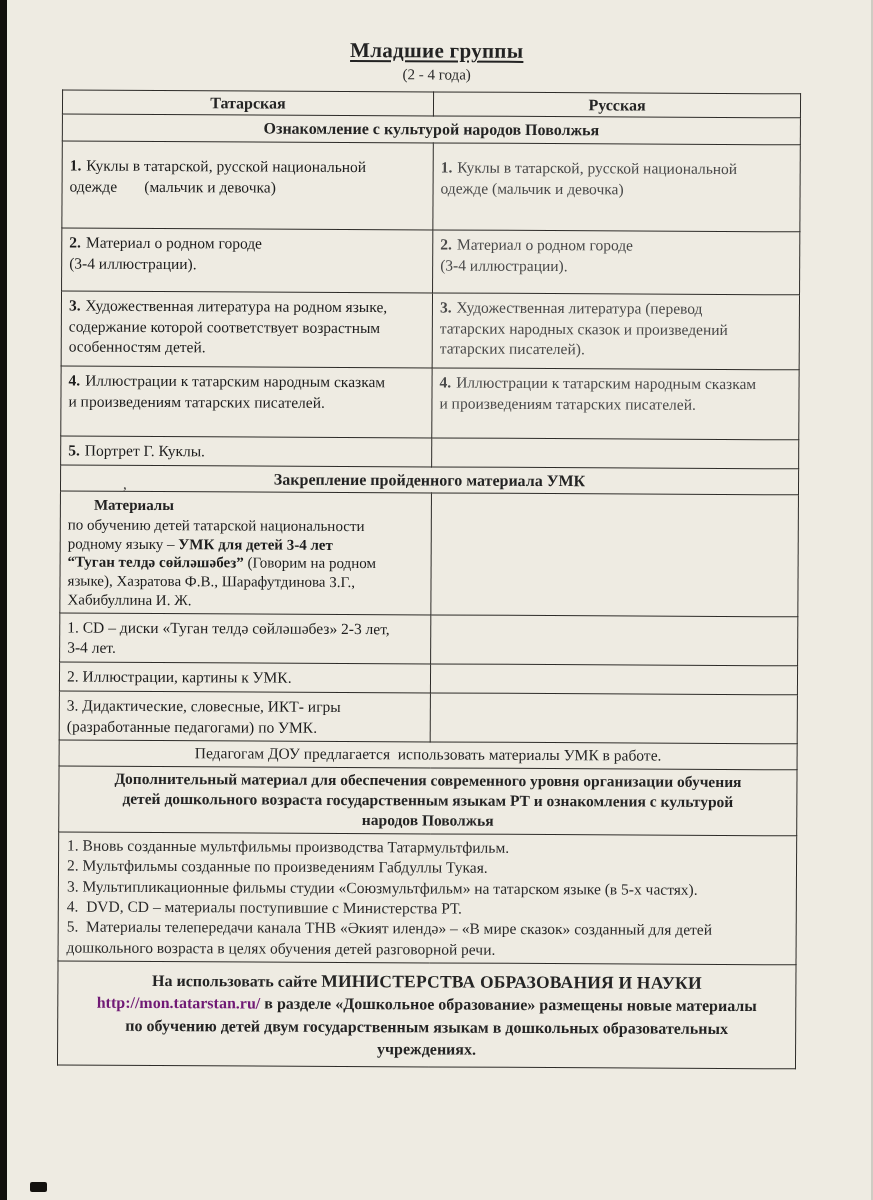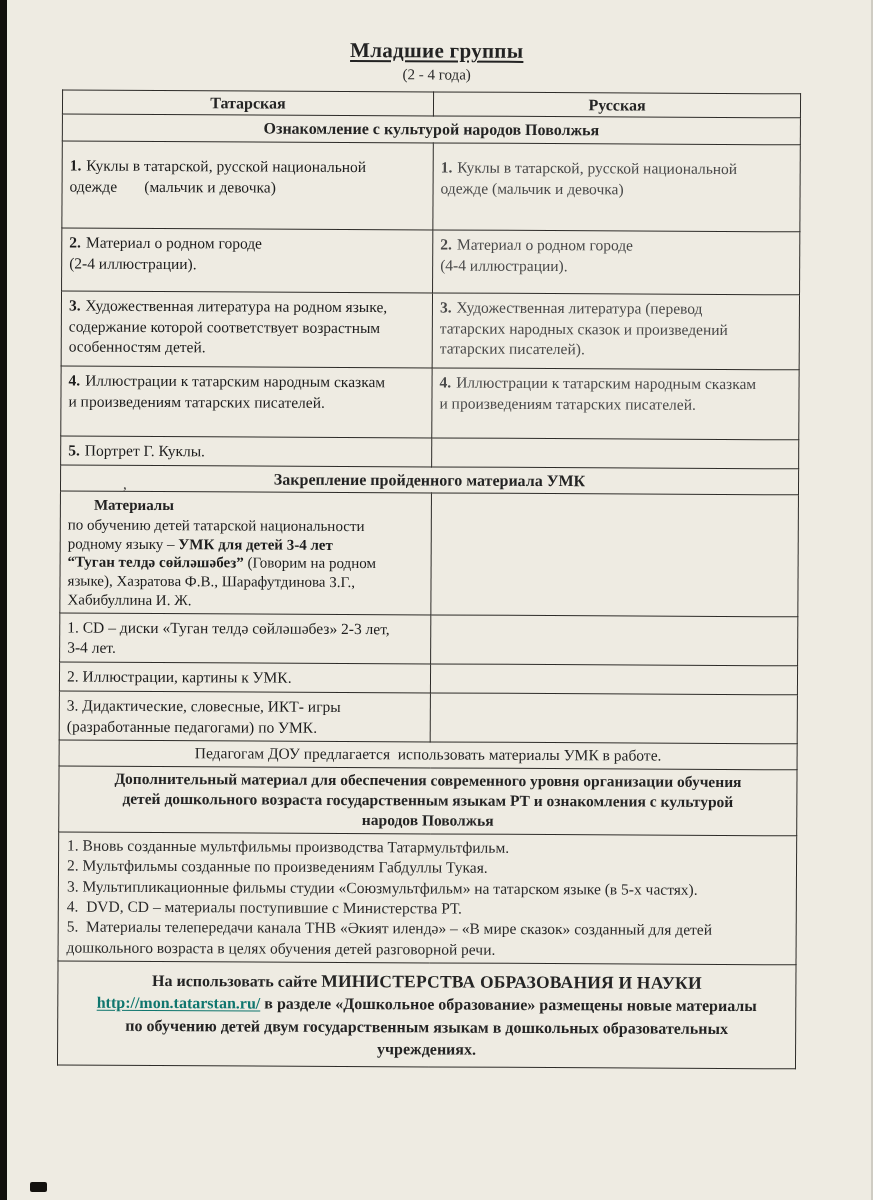--- a/index.html
+++ b/index.html
@@ -92,21 +92,21 @@
   .materials-title{ font-weight:bold; margin-left:26px; margin-bottom:1px; color:#222; }
   .note-cell{ text-align:center; padding:2px 4px; color:#262626; }
   .add-title{ text-align:center; font-weight:bold; white-space:pre-wrap; padding:2px 6px; color:#242424; line-height:1.3; }
   .list-cell{ padding:3px 8px; }
   .list-item{ white-space:pre-wrap; line-height:1.32; color:#2a2a2a; }
   .final-cell{
     text-align:center; font-weight:bold; white-space:pre-wrap;
     font-size:16px; line-height:1.38; padding:6px 10px; color:#242424;
   }
   .ministry{ font-size:17.5px; letter-spacing:0.2px; }
-  .doc-link{ text-decoration:underline; text-underline-offset:2px; color:#0f766e; }
+  .doc-link{ text-underline-offset:2px; color:#701a75; }
 </style>
 </head>
 <body>
 
 <div class="scan-edge-left"></div>
 <div class="scan-edge-right"></div>
 <div class="corner-mark"></div>
 
 <div class="doc">
 
@@ -136,25 +136,25 @@
       </td>
       <td class="cell-right">
         <b class="num">1.</b><span class="txt">Куклы в татарской, русской национальной
 одежде (мальчик и девочка)</span>
       </td>
     </tr>
 
     <tr class="rh2">
       <td class="cell-left">
         <b class="num">2.</b><span class="txt">Материал о родном городе
-(2-4 иллюстрации).</span>
+(3-4 иллюстрации).</span>
       </td>
       <td class="cell-right">
         <b class="num">2.</b><span class="txt">Материал о родном городе
-(4-4 иллюстрации).</span>
+(3-4 иллюстрации).</span>
       </td>
     </tr>
 
     <tr class="rh3">
       <td class="cell-left">
         <b class="num">3.</b><span class="txt">Художественная литература на родном языке,
 содержание которой соответствует возрастным
 особенностям детей.</span>
       </td>
       <td class="cell-right">

